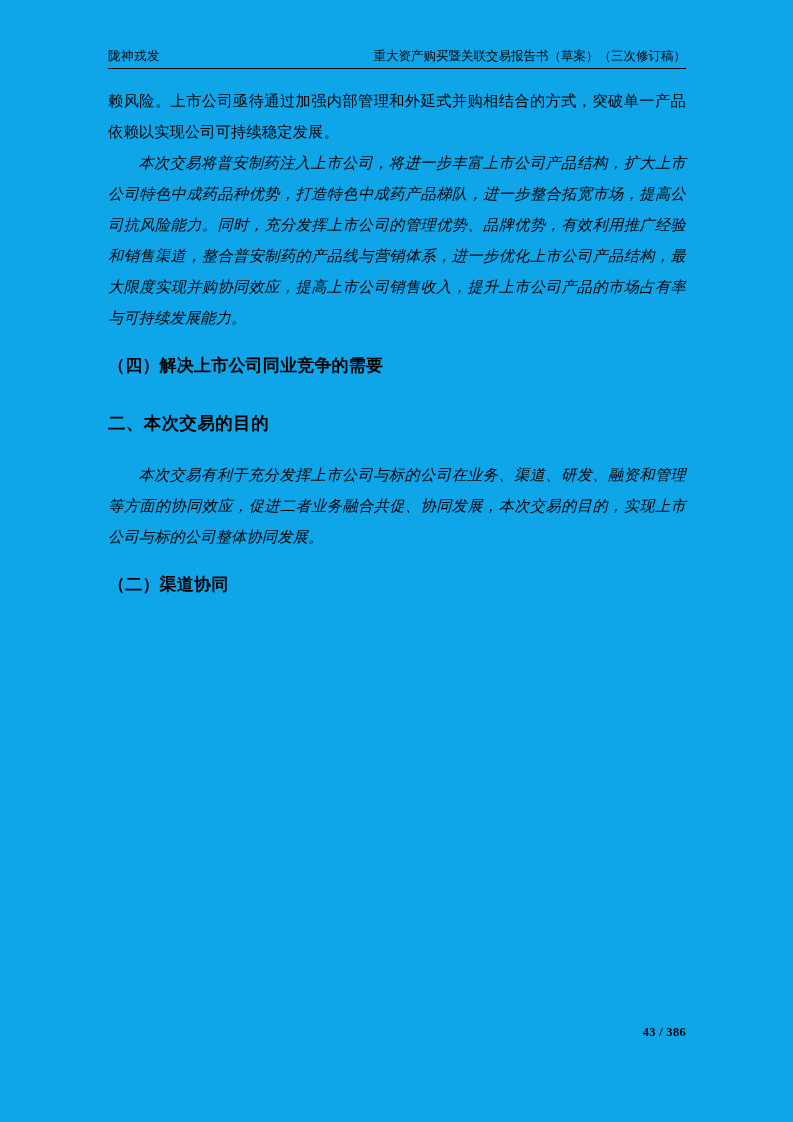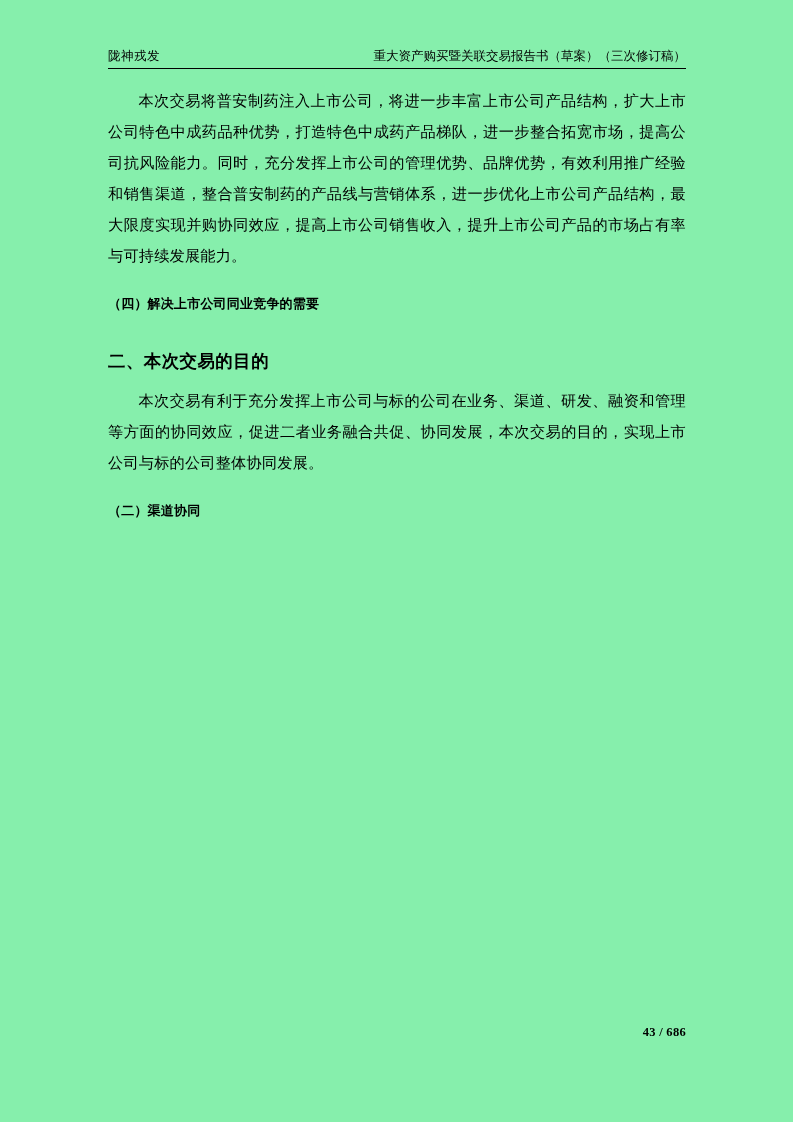--- a/index.html
+++ b/index.html
@@ -7,21 +7,21 @@
     padding: 0;
     background: #b8b8b8;
   }
   body {
     font-family: "Liberation Serif", "DejaVu Serif", serif;
   }
   .page {
     position: relative;
     width: 793px;
     height: 1122px;
-    background: #86efac;
+    background: #0ea5e9;
     margin: 0 auto;
     overflow: hidden;
     box-sizing: border-box;
   }
   .content {
     position: absolute;
     left: 108px;
     top: 48px;
     width: 578px;
   }
@@ -51,33 +51,34 @@
     font-size: 15.2px;
     line-height: 31px;
     margin: 0 0 0 0;
     text-align: justify;
     text-justify: inter-ideograph;
     letter-spacing: 0.2px;
     color: #000;
   }
   p.indent {
     text-indent: 2em;
+    font-style: italic;
   }
   h3.sub-head {
-    font-size: 13px;
+    font-size: 17px;
     font-weight: bold;
     margin: 18px 0 6px 0;
     line-height: 30px;
     letter-spacing: 0.2px;
     color: #000;
   }
   h2.main-head {
     font-size: 17.4px;
     font-weight: bold;
-    margin: 26px 0 8px 0;
+    margin: 26px 0 20px 0;
     line-height: 32px;
     letter-spacing: 0.5px;
     color: #000;
   }
   .page-number {
     position: absolute;
     right: 107px;
     bottom: 82px;
     font-size: 12.5px;
     font-weight: bold;
@@ -90,30 +91,31 @@
 
 <div class="page">
   <div class="content">
 
     <div class="header-row">
       <div class="header-left">陇神戎发</div>
       <div class="header-right">重大资产购买暨关联交易报告书（草案）（三次修订稿）</div>
     </div>
     <div class="header-rule"></div>
 
+    <p class="body-par">赖风险。上市公司亟待通过加强内部管理和外延式并购相结合的方式，突破单一产品依赖以实现公司可持续稳定发展。</p>
 
     <p class="body-par indent">本次交易将普安制药注入上市公司，将进一步丰富上市公司产品结构，扩大上市公司特色中成药品种优势，打造特色中成药产品梯队，进一步整合拓宽市场，提高公司抗风险能力。同时，充分发挥上市公司的管理优势、品牌优势，有效利用推广经验和销售渠道，整合普安制药的产品线与营销体系，进一步优化上市公司产品结构，最大限度实现并购协同效应，提高上市公司销售收入，提升上市公司产品的市场占有率与可持续发展能力。</p>
 
     <h3 class="sub-head">（四）解决上市公司同业竞争的需要</h3>
 
 
     <h2 class="main-head">二、本次交易的目的</h2>
 
     <p class="body-par indent">本次交易有利于充分发挥上市公司与标的公司在业务、渠道、研发、融资和管理等方面的协同效应，促进二者业务融合共促、协同发展，本次交易的目的，实现上市公司与标的公司整体协同发展。</p>
 
 
 
     <h3 class="sub-head">（二）渠道协同</h3>
 
   </div>
 
-  <div class="page-number">43 / 686</div>
+  <div class="page-number">43 / 386</div>
 </div>
 
 </body></html>

